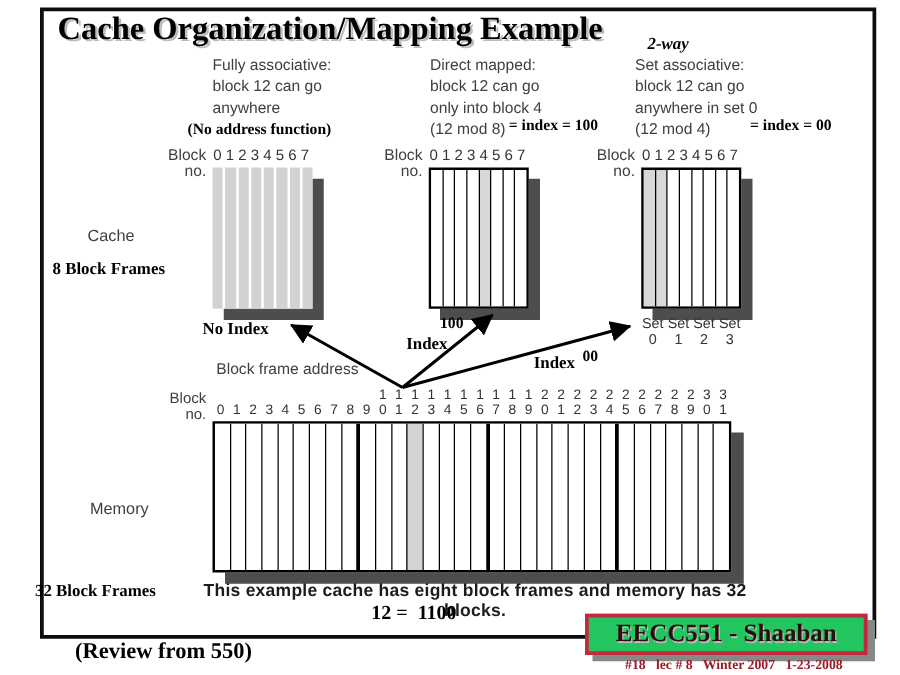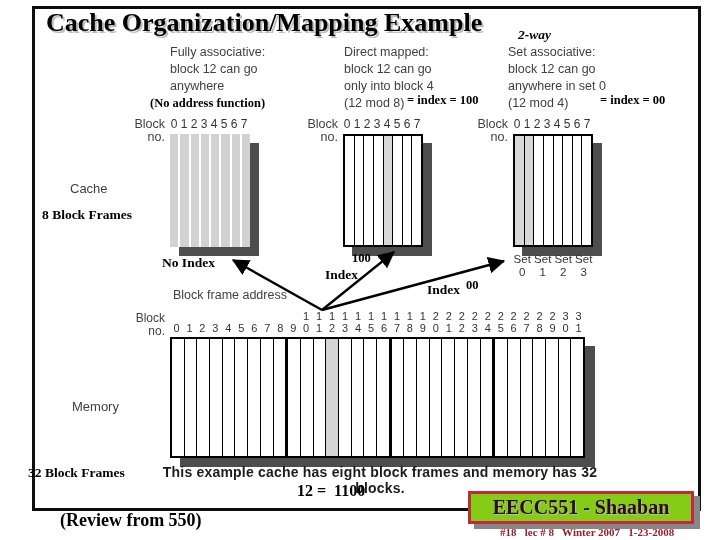--- a/index.html
+++ b/index.html
@@ -69,21 +69,21 @@
   
   #mem-shadow{left:180px;top:346px;width:415px;height:121px;}
   #memory-box{left:170px;top:337px;width:415px;height:121px;z-index:2;box-sizing:border-box;display:flex;background:#fff;}
   #memory-box .bar.group{border-left:3px solid #000;}
   #memory-box .bar.hl{background:#d4d4d4;}
   
   #caption{left:150px;top:464px;width:460px;text-align:center;font-weight:bold;font-size:14px;
     color:#1c1c1c;z-index:3;letter-spacing:0.2px;}
   #equation{left:297px;top:482px;font-size:16px;z-index:3;white-space:pre;}
   #review{left:60px;top:510px;font-size:18px;z-index:3;}
-  #course-box{left:468px;top:491px;width:220px;height:27px;background:#84cc16;border:3px solid #c2293c;
+  #course-box{left:468px;top:491px;width:220px;height:27px;background:#22c55e;border:3px solid #c2293c;
     box-shadow:6px 5px 0 #878787;z-index:4;display:flex;align-items:center;justify-content:center;}
   #course-box span{font-family:"Liberation Serif",serif;font-weight:bold;font-size:20px;color:#2b0d12;
     white-space:nowrap;text-shadow:1px 1px 0 #bbb;}
   #credits{left:500px;top:526px;font-size:11px;color:#9b1b28;z-index:4;white-space:pre;
     font-family:"Liberation Serif",serif;font-weight:bold;}
   #arrow-layer{left:0;top:0;width:720px;height:540px;z-index:3;pointer-events:none;}
 </style>
 </head>
 <body>
 

